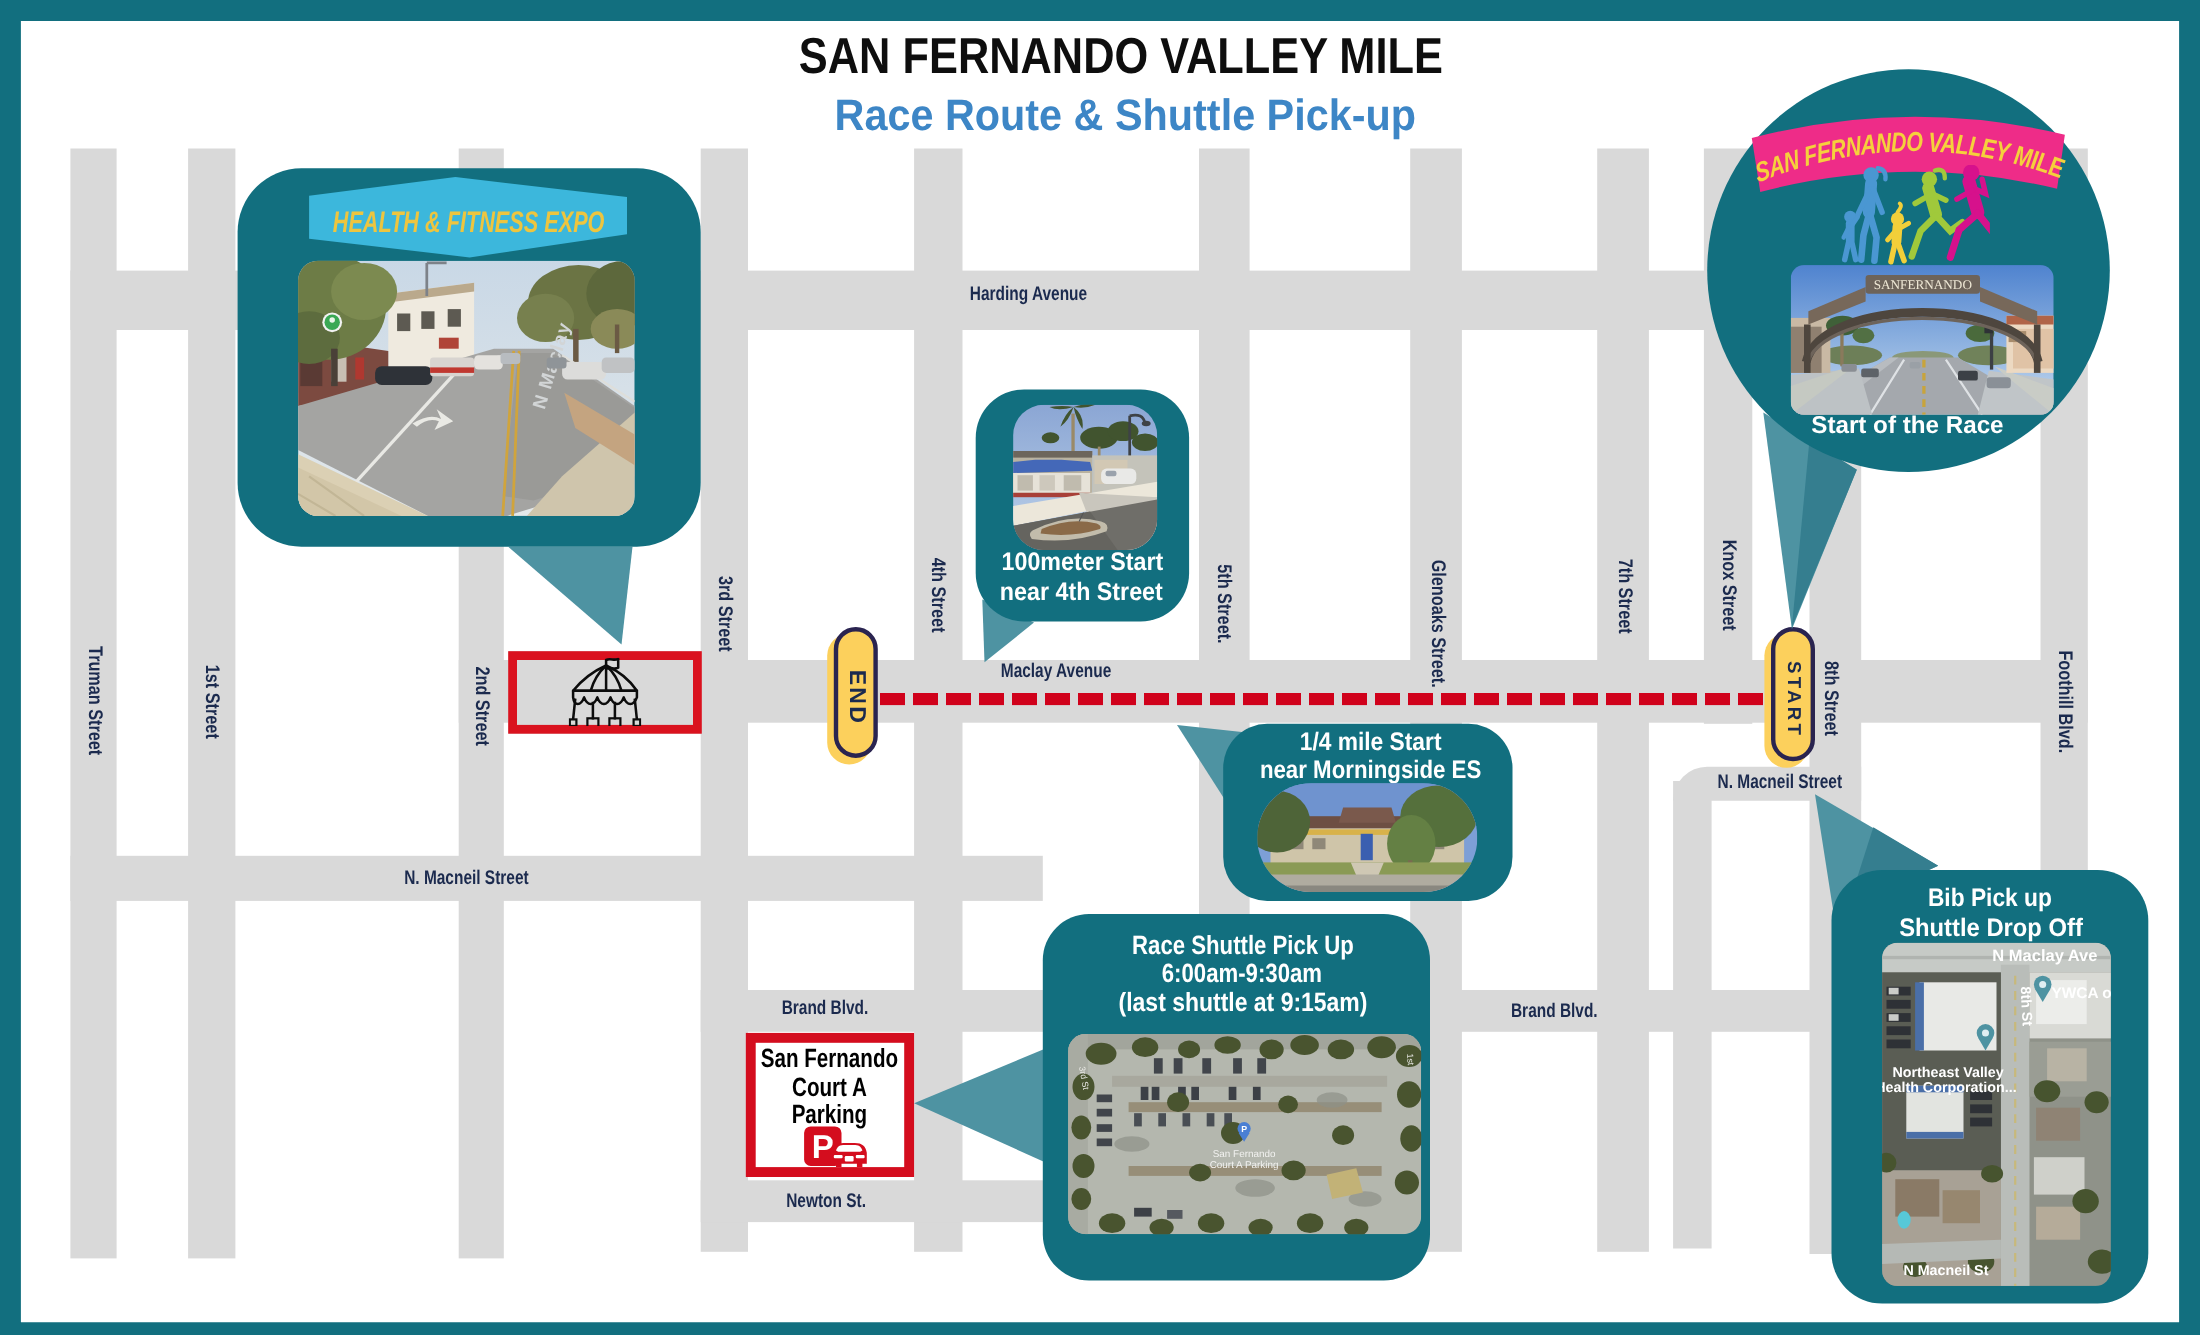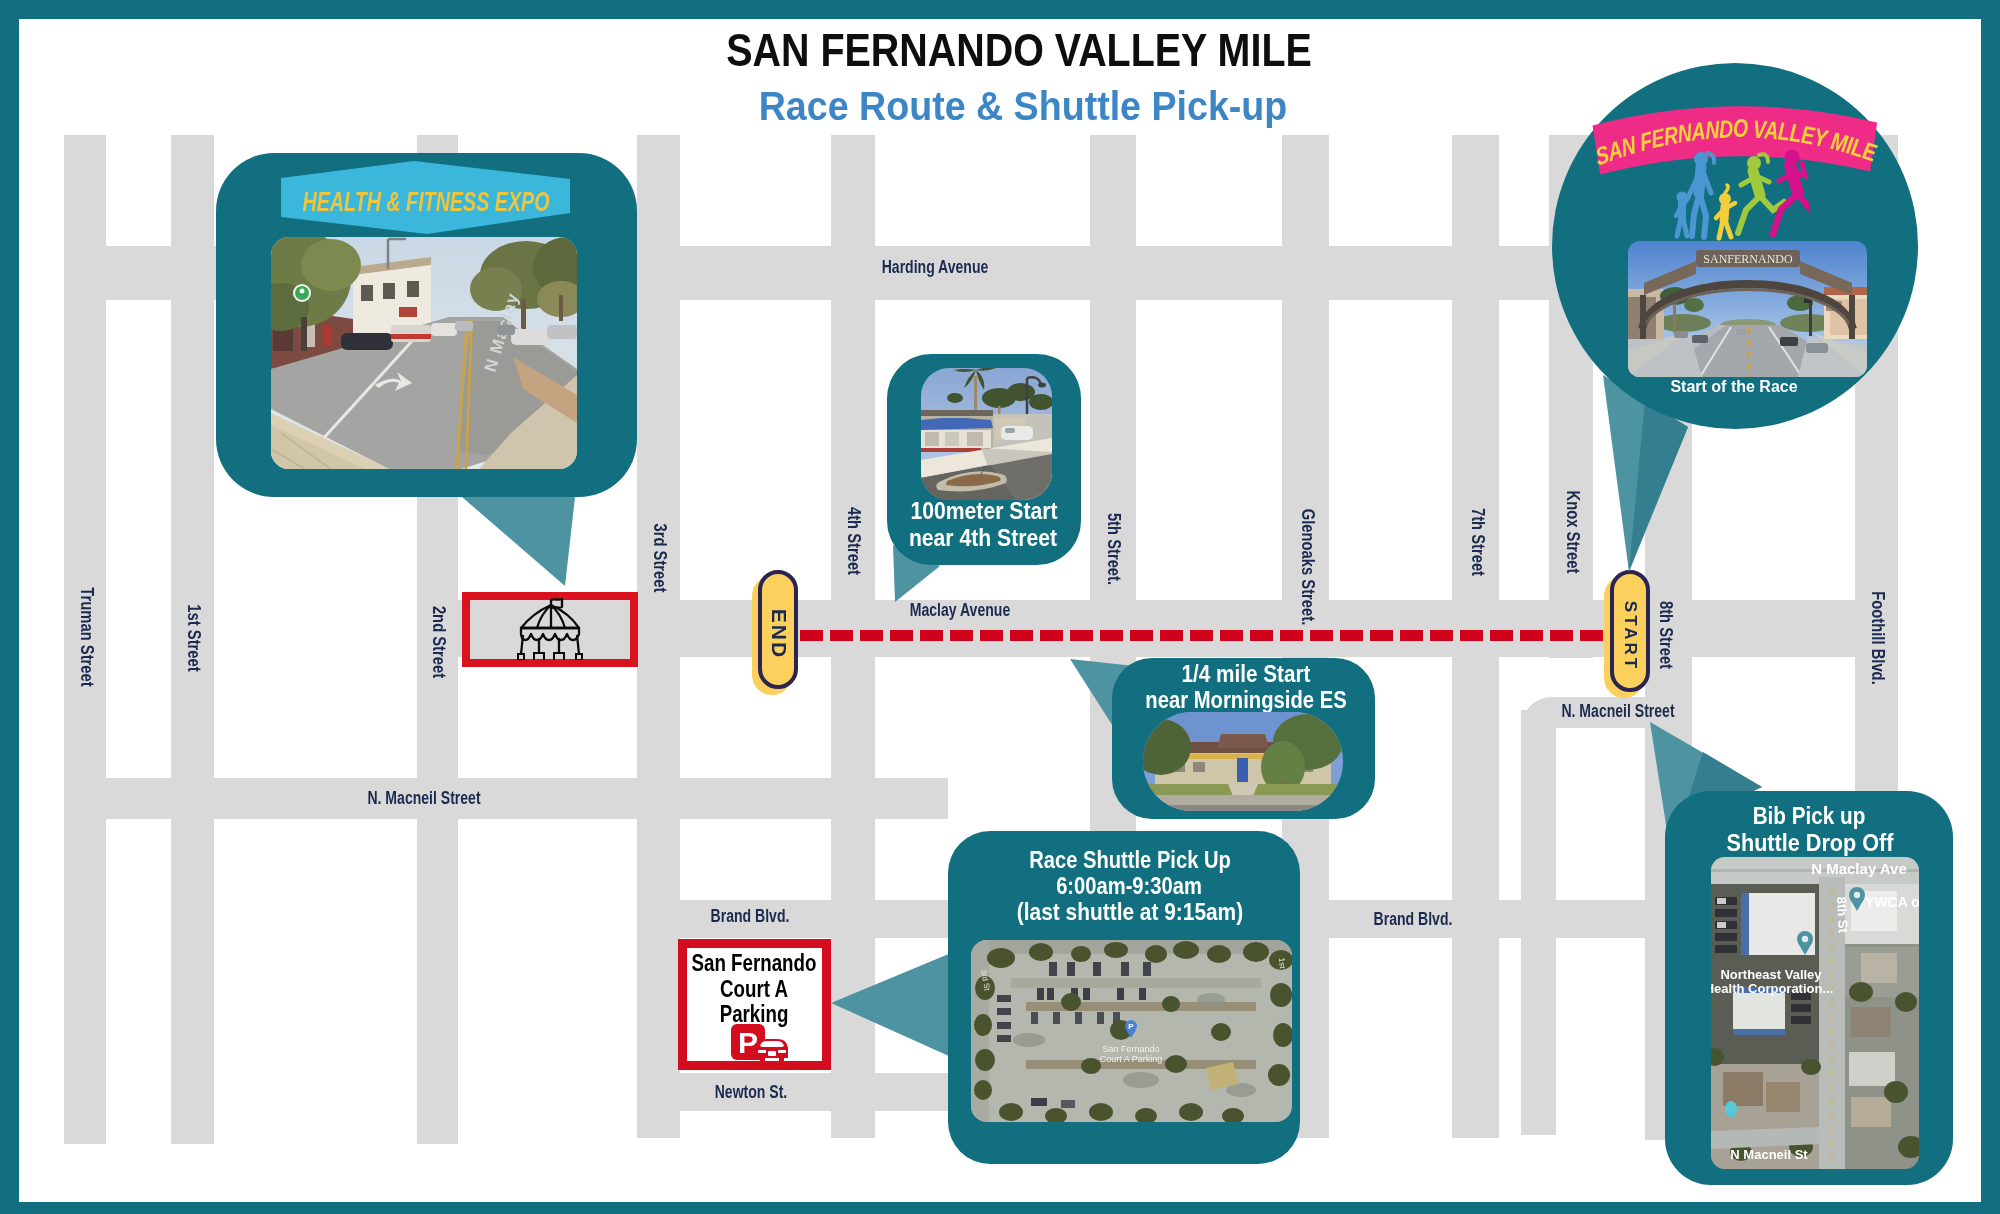--- a/index.html
+++ b/index.html
@@ -621,15 +621,15 @@
 <rect x="12" y="54" width="6" height="44" fill="#4e463e"></rect>
 <rect x="221" y="54" width="6" height="44" fill="#4e463e"></rect>
 
 <rect x="64" y="94" width="16" height="8" rx="2" fill="#5d6268"></rect>
 <rect x="46" y="90" width="14" height="7" rx="2" fill="#8a8e94"></rect>
 <rect x="152" y="96" width="18" height="9" rx="2" fill="#3c4046"></rect>
 <rect x="178" y="102" width="22" height="10" rx="3" fill="#8a9097"></rect>
 <rect x="108" y="88" width="10" height="6" rx="2" fill="#9aa0a6"></rect>
 </svg>
 
-<div style="position:absolute;left:1734px;top:387px;transform:translate(-50%,-50%);color:#fff;font-weight:bold;font-size:16px;white-space:nowrap">Start of the Race</div>
+<div style="position:absolute;left:1734px;top:387px;transform:translate(-50%,-50%);color:#fff;font-weight:bold;font-size:22px;white-space:nowrap">Start of the Race</div>
 
 <div style="position:absolute;left:0;top:0;width:2000px;height:1214px;border-style:solid;border-color:#126f7f;border-width:19px 19px 12px 19px;box-sizing:border-box;pointer-events:none"></div>
 
 </body></html>

